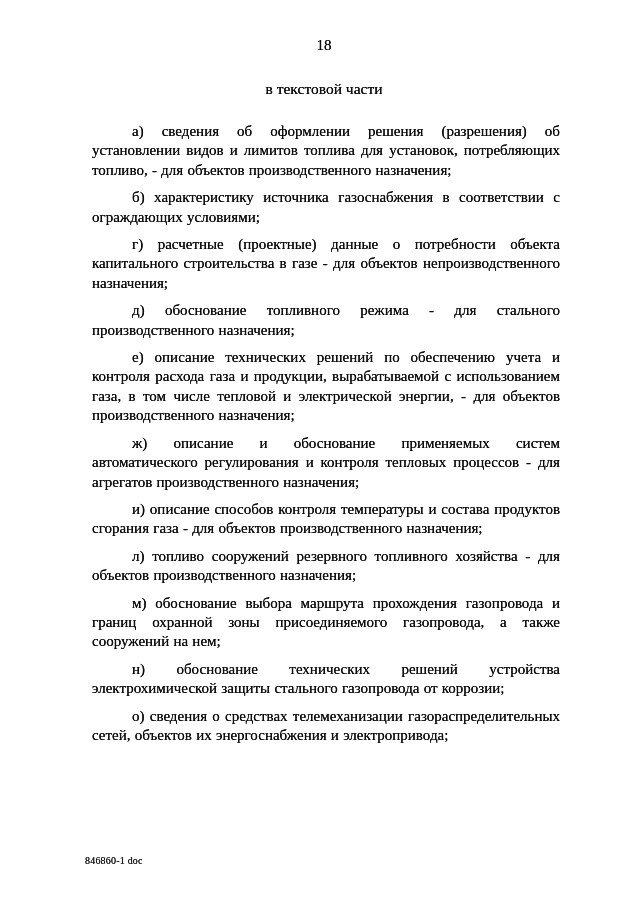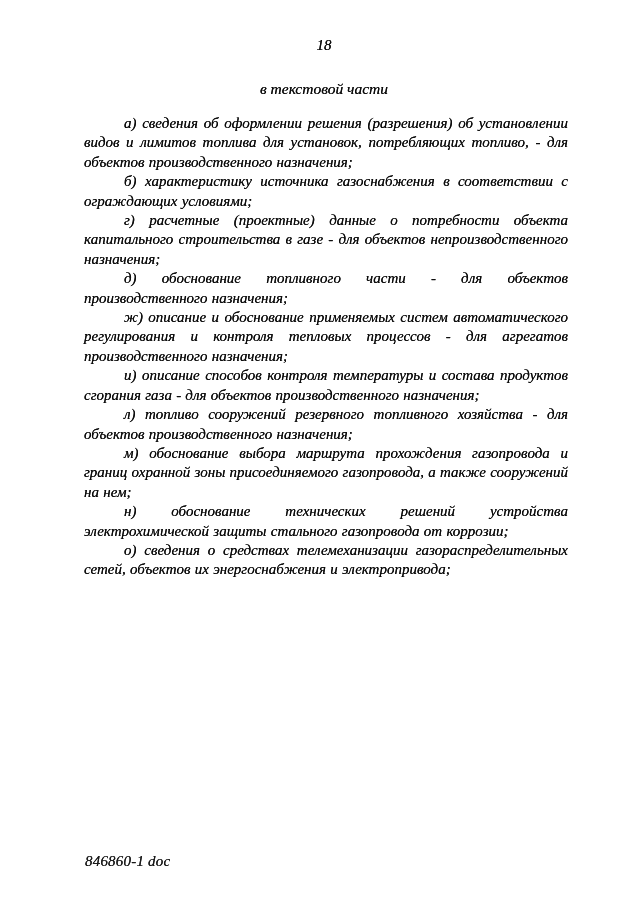--- a/index.html
+++ b/index.html
@@ -10,21 +10,20 @@
   .page {
     position: relative;
     width: 640px;
     height: 905px;
     background: #ffffff;
     overflow: hidden;
     font-family: "Liberation Serif", "DejaVu Serif", serif;
     color: #0d0d0d;
     
     text-shadow: 0 0 0.35px currentColor;
-    font-style: italic;
   }
   .page-number {
     position: absolute;
     top: 36px;
     left: 0;
     width: 648px; 
     text-align: center;
     font-size: 15px;
     line-height: 18px;
   }
@@ -37,51 +36,52 @@
     font-size: 15.5px;
     line-height: 19px;
   }
   .content {
     position: absolute;
     top: 114px;
     left: 84px;
     width: 484px;
   }
   .content p.para {
-    margin: 0;
+    margin: 8px;
     padding: 0;
     font-size: 15px;
     line-height: 19.4px;
     text-align: justify;
     text-indent: 40px;
     word-spacing: 0.5px;
   }
   .footer {
     position: absolute;
     left: 85px;
     top: 855px;
-    font-size: 15px;
+    font-size: 10px;
     line-height: 12px;
     letter-spacing: 0.2px;
     color: #1a1a1a;
   }
 </style>
 </head>
 <body>
 
 <div class="page">
   <div class="page-number">18</div>
 
   <div class="heading">в текстовой части</div>
 
   <div class="content">
       <p class="para">а) сведения об оформлении решения (разрешения) об установлении видов и лимитов топлива для установок, потребляющих топливо, - для объектов производственного назначения;</p>
       <p class="para">б) характеристику источника газоснабжения в соответствии с ограждающих условиями;</p>
       <p class="para">г) расчетные (проектные) данные о потребности объекта капитального строительства в газе - для объектов непроизводственного назначения;</p>
-      <p class="para">д) обоснование топливного части - для объектов производственного назначения;</p>
+      <p class="para">д) обоснование топливного режима - для стального производственного назначения;</p>
+      <p class="para">е) описание технических решений по обеспечению учета и контроля расхода газа и продукции, вырабатываемой с использованием газа, в том числе тепловой и электрической энергии, - для объектов производственного назначения;</p>
       <p class="para">ж) описание и обоснование применяемых систем автоматического регулирования и контроля тепловых процессов - для агрегатов производственного назначения;</p>
       <p class="para">и) описание способов контроля температуры и состава продуктов сгорания газа - для объектов производственного назначения;</p>
       <p class="para">л) топливо сооружений резервного топливного хозяйства - для объектов производственного назначения;</p>
       <p class="para">м) обоснование выбора маршрута прохождения газопровода и границ охранной зоны присоединяемого газопровода, а также сооружений на нем;</p>
       <p class="para">н) обоснование технических решений устройства электрохимической защиты стального газопровода от коррозии;</p>
       <p class="para">о) сведения о средствах телемеханизации газораспределительных сетей, объектов их энергоснабжения и электропривода;</p>
     </div>
 
   <div class="footer">846860-1 doc</div>
 </div>

